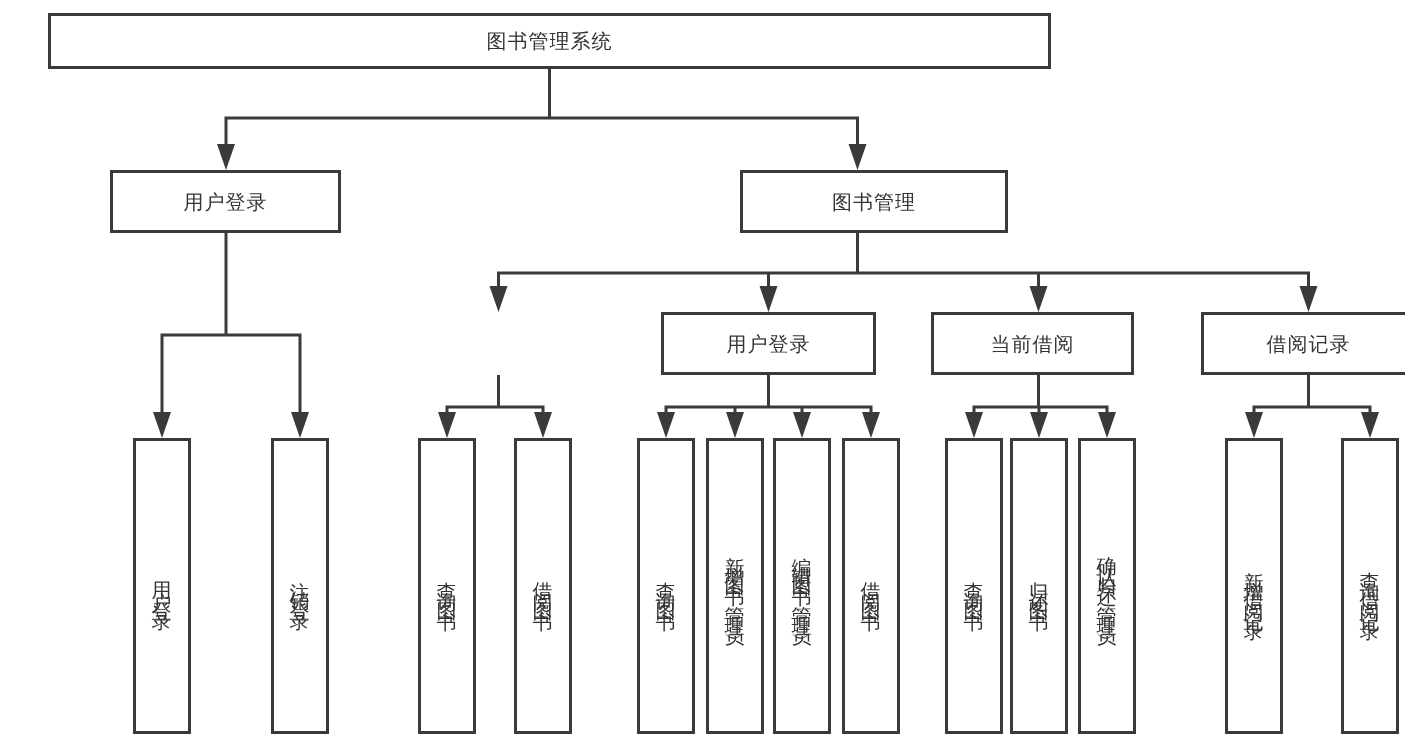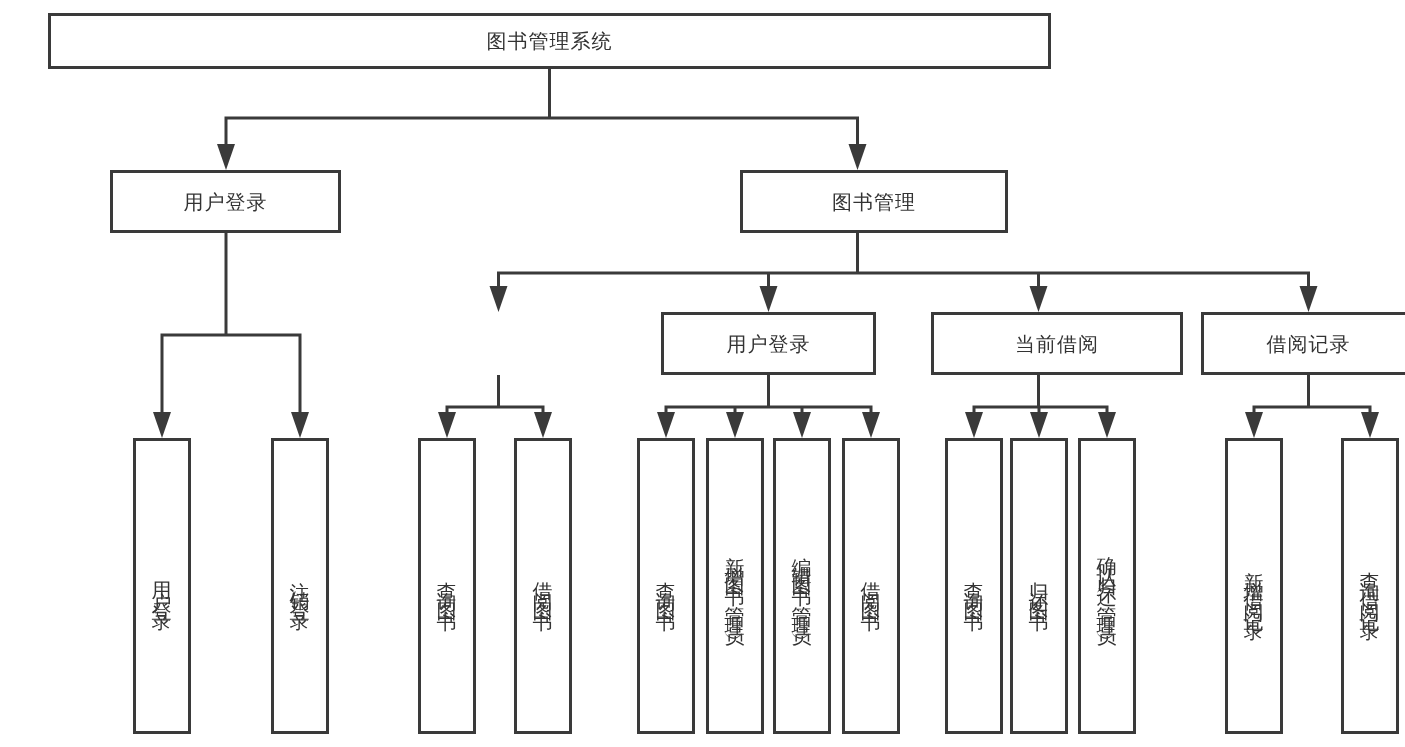--- a/index.html
+++ b/index.html
@@ -100,21 +100,21 @@
     <path class="a" d="M1217 412 L1235 412 L1226 438 Z"></path>
     <path class="a" d="M1333 412 L1351 412 L1342 438 Z"></path>
   </svg>
 
   <div class="node" style="left:20px;top:13px;width:1003px;height:56px">图书管理系统</div>
 
   <div class="node" style="left:82px;top:170px;width:231px;height:63px">用户登录</div>
   <div class="node" style="left:712px;top:170px;width:268px;height:63px">图书管理</div>
 
   <div class="node" style="left:633px;top:312px;width:215px;height:63px">用户登录</div>
-  <div class="node" style="left:903px;top:312px;width:252px;height:63px">当前借阅</div>
+  <div class="node" style="left:903px;top:312px;width:203px;height:63px">当前借阅</div>
   <div class="node" style="left:1173px;top:312px;width:215px;height:63px">借阅记录</div>
 
   <div class="node leaf" style="left:105px;top:438px;width:58px;height:296px">用户登录</div>
   <div class="node leaf" style="left:243px;top:438px;width:58px;height:296px">注销登录</div>
 
   <div class="node leaf" style="left:390px;top:438px;width:58px;height:296px">查询图书</div>
   <div class="node leaf" style="left:486px;top:438px;width:58px;height:296px">借阅图书</div>
 
   <div class="node leaf" style="left:609px;top:438px;width:58px;height:296px">查询图书</div>
   <div class="node leaf" style="left:678px;top:438px;width:58px;height:296px">新增图书（管理员）</div>

